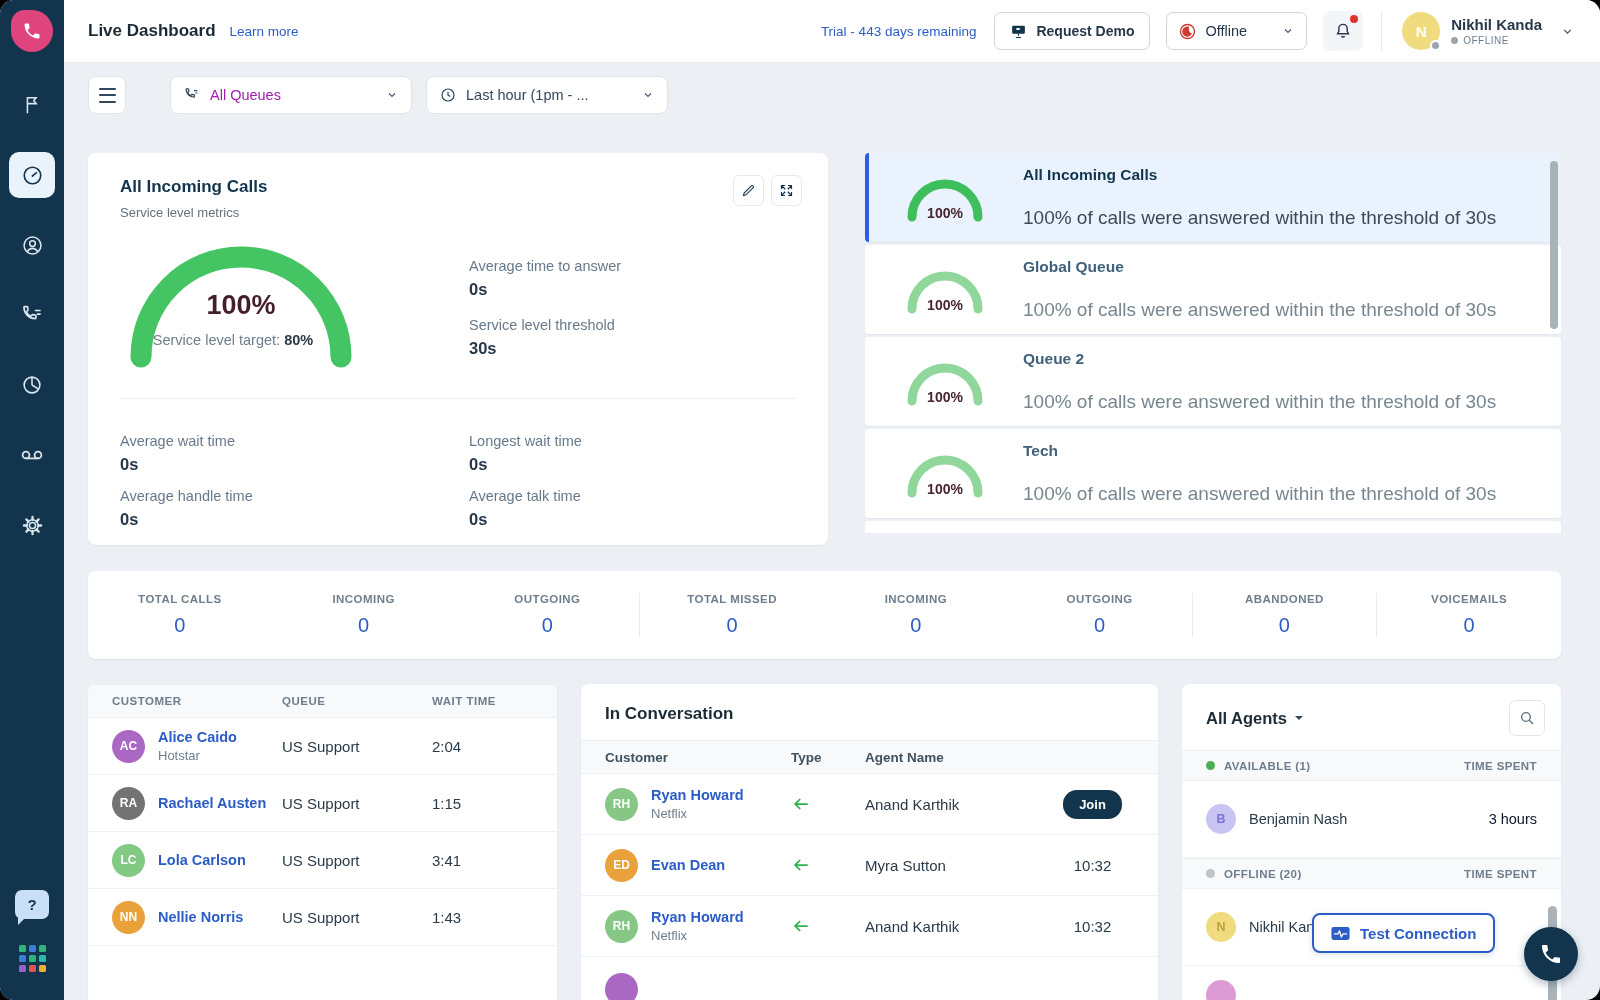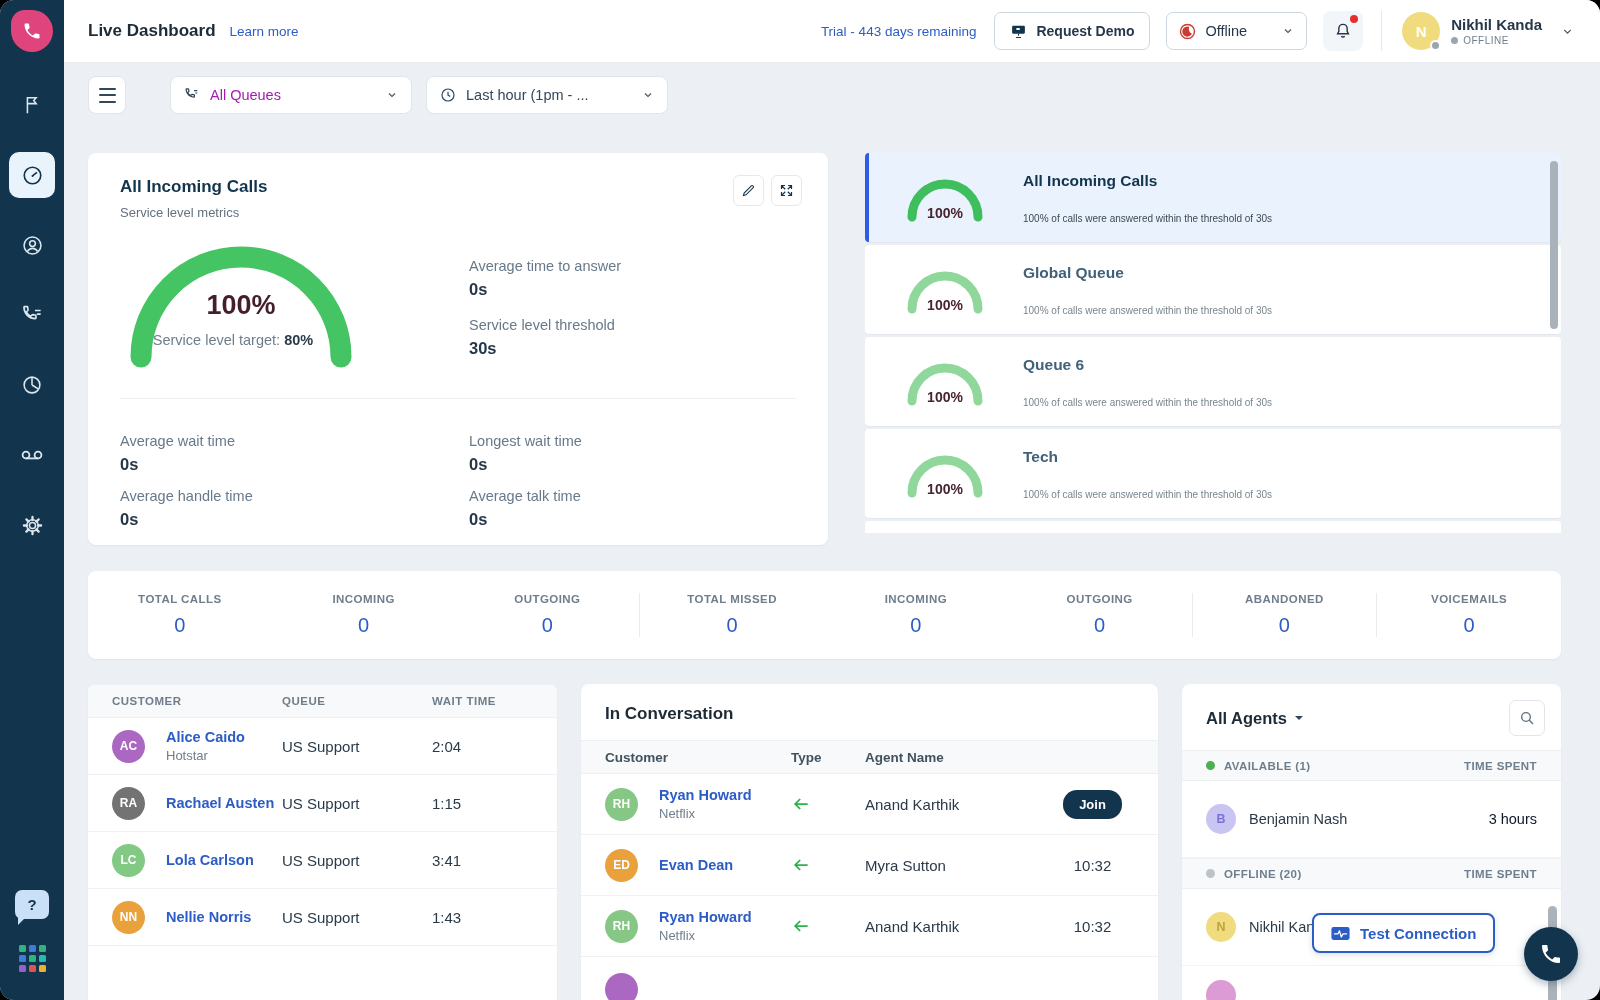--- a/index.html
+++ b/index.html
@@ -91,21 +91,21 @@
   
   .queue-panel { flex:1; margin-left:37px; height:392px; position:relative; overflow:hidden; }
   .q-row { background:#fff; border-radius:4px; height:89px; margin-bottom:3px; display:flex; align-items:center;
            padding-left:34px; border-left:4px solid transparent; cursor:pointer; box-shadow:0 1px 1px rgba(18,52,77,.05); }
   .q-row.active { background:#E9F2FD; border-left-color:#2E5DE5; }
   .q-gauge { position:relative; width:84px; height:50px; flex-shrink:0; }
   .q-gauge .qv { position:absolute; left:0; right:0; bottom:2px; text-align:center; font-size:14px; font-weight:bold; color:#47242E; }
   .q-text { margin-left:36px; }
   .q-name { font-size:15.5px; font-weight:bold; color:#40617A; }
   .q-row.active .q-name { color:#12344D; }
-  .q-desc { font-size:10px; color:#77868F; margin-top:23px; }
+  .q-desc { font-size:19px; color:#77868F; margin-top:23px; }
   .q-row.active .q-desc { color:#3C4B58; }
   .q-sliver { background:#fff; border-radius:4px 4px 0 0; height:12px; }
   .q-scroll { position:absolute; top:8px; right:3px; width:8px; height:168px; border-radius:4px; background:#A9B1B9; cursor:pointer; }
 
   
   .stats-card { margin-top:26px; height:88px; display:flex; align-items:center; }
   .stat { flex:1; text-align:center; }
   .stat .lab { font-size:11.5px; letter-spacing:.45px; color:#6F7E8C; font-weight:600; }
   .stat .val { font-size:20px; color:#2C5CC5; margin-top:9px; font-weight:500; }
   .stat.gsep { border-left:1px solid #E8ECEF; }
@@ -120,21 +120,21 @@
   .avatar-sm { width:33px; height:33px; border-radius:50%; color:#fff; font-size:12px; font-weight:bold;
                display:flex; align-items:center; justify-content:center; flex-shrink:0; }
   .link-name { font-size:14.5px; font-weight:600; color:#2C5CC5; cursor:pointer; }
   .sub-name { font-size:13px; color:#6F7E8C; margin-top:3px; }
   .cell-dark { font-size:15px; color:#2A3A49; }
 
   .inqueue-card { width:469px; }
   .inqueue-card .pad { padding:20px 24px 16px; }
   .iq-grid { display:grid; grid-template-columns:170px 150px 1fr; padding:0 24px; }
   .iq-row { height:57px; align-items:center; border-bottom:1px solid #EFF2F5; }
-  .iq-cust { display:flex; align-items:center; gap:21px; }
+  .iq-cust { display:flex; align-items:center; gap:13px; }
 
   .conv-card { width:577px; }
   .conv-card .pad { padding:20px 24px 16px; }
   .cv-grid { display:grid; grid-template-columns:186px 74px 186px 1fr; padding:0 24px; }
   .cv-row { height:61px; align-items:center; border-bottom:1px solid #EFF2F5; }
   .cv-last { text-align:center; }
   .join-btn { display:inline-block; background:#12344D; color:#fff; font-size:13px; font-weight:600;
               padding:7px 16px; border-radius:14px; cursor:pointer; }
   .arrow-in { color:#2BB14A; }
 
@@ -398,21 +398,21 @@
             </div>
           </div>
           <div class="q-row">
             <div class="q-gauge">
               <svg width="84" height="50" viewBox="0 0 84 50" fill="none">
                   <path d="M9 44 A33 33 0 0 1 75 44" stroke-width="9" stroke-linecap="round" stroke="#8FD79B"></path>
                 </svg>
               <div class="qv">100%</div>
             </div>
             <div class="q-text">
-              <div class="q-name">Queue 6</div>
+              <div class="q-name">Queue 2</div>
               <div class="q-desc">100% of calls were answered within the threshold of 30s</div>
             </div>
           </div>
           <div class="q-row">
             <div class="q-gauge">
               <svg width="84" height="50" viewBox="0 0 84 50" fill="none">
                   <path d="M9 44 A33 33 0 0 1 75 44" stroke-width="9" stroke-linecap="round" stroke="#8FD79B"></path>
                 </svg>
               <div class="qv">100%</div>
             </div>

